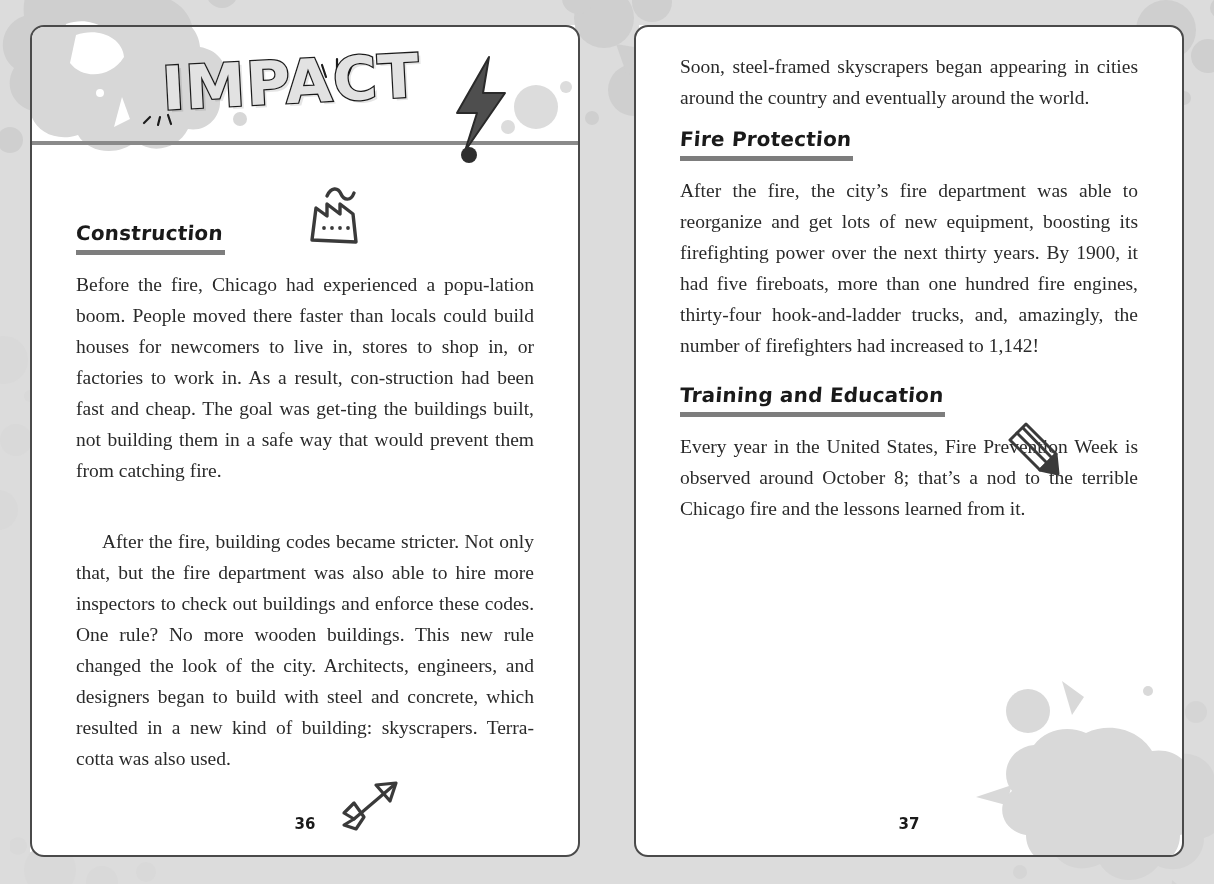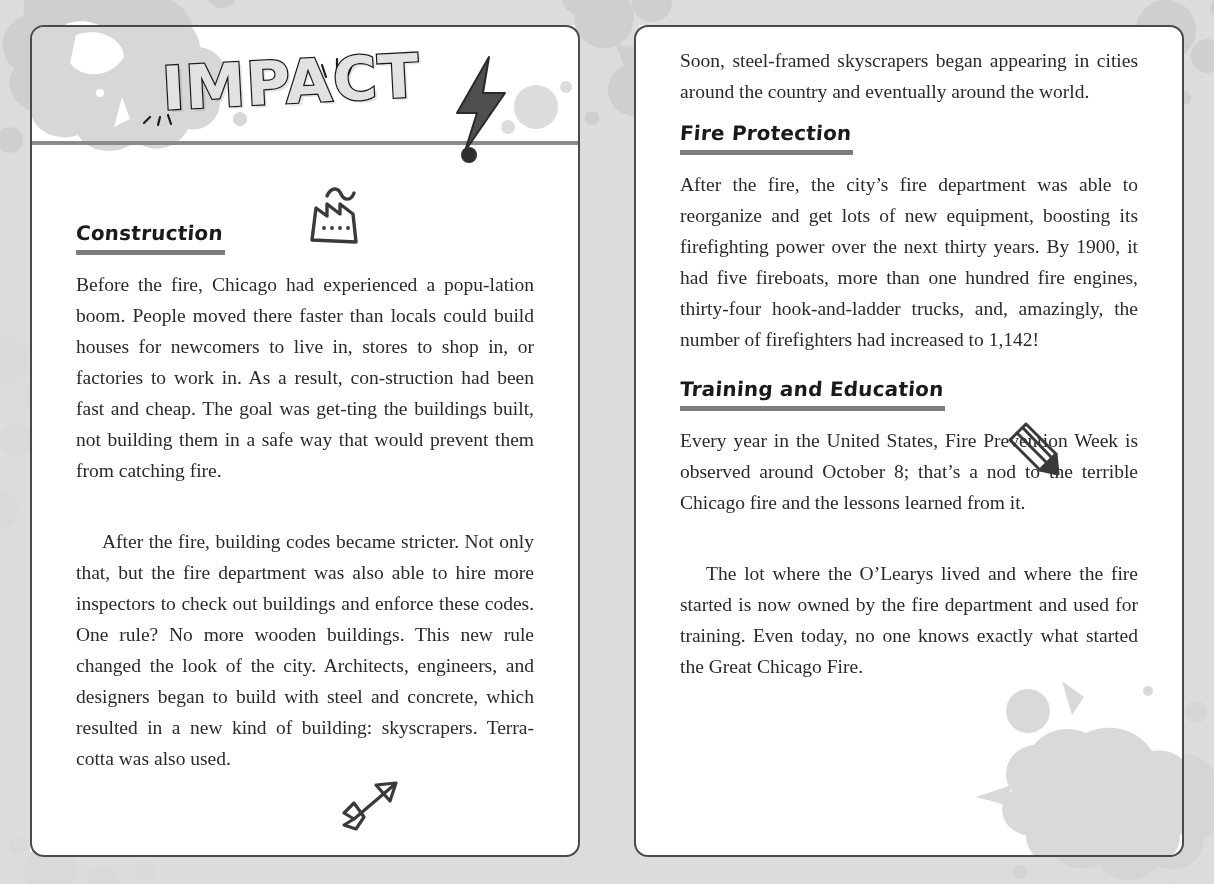--- a/index.html
+++ b/index.html
@@ -86,21 +86,21 @@
   #title-sparkles-top { position: absolute; left: 288px; top: 26px; }
   #bolt-icon { position: absolute; left: 415px; top: 28px; }
 
   
   .column {
     position: relative;
     padding: 0 44px;
     box-sizing: border-box;
   }
   #page-left .column  { padding-top: 18px; }
-  #page-right .column { padding-top: 18px; }
+  #page-right .column { padding-top: 24px; }
 
   .section-heading {
     font-family: "DejaVu Sans", sans-serif;
     font-weight: bold;
     font-size: 20px;
     color: #1a1a1a;
     letter-spacing: 0.2px;
     display: inline-block;
     margin: 0 0 4px 0;
     padding: 0;
@@ -283,20 +283,21 @@
 
         <div class="heading-wrap">
           <div class="section-heading">Construction</div>
           <div class="heading-rule" style="width: 149px;"></div>
         </div>
 
         <p class="body">Before the fire, Chicago had experienced a popu-lation boom. People moved there faster than locals could build houses for newcomers to live in, stores to shop in, or factories to work in. As a result, con-struction had been fast and cheap. The goal was get-ting the buildings built, not building them in a safe way that would prevent them from catching fire.</p>
         <p class="body indent">After the fire, building codes became stricter. Not only that, but the fire department was also able to hire more inspectors to check out buildings and enforce these codes. One rule? No more wooden buildings. This new rule changed the look of the city. Architects, engineers, and designers began to build with steel and concrete, which resulted in a new kind of building: skyscrapers. Terra-cotta was also used.</p>
       </div>
 
+      <div class="page-number">36</div>
     </div>
   </div>
 
   <svg class="doodle" id="factory-icon" width="70" height="70" viewBox="0 0 70 70">
     <g fill="none" stroke="#3a3a3a" stroke-width="3.4" stroke-linejoin="round" stroke-linecap="round">
       <path d="M12 58 L16 26 L27 34 L27 22 L40 32 L40 22 L53 32 L56 60 Z"></path>
       <path d="M27 14 C31 5 38 5 41 12 C44 19 51 19 54 11"></path>
     </g>
     <g fill="#3a3a3a">
       <circle cx="24" cy="46" r="1.9"></circle>
@@ -339,23 +340,23 @@
           <div class="heading-rule" style="width: 173px;"></div>
         </div>
         <p class="body">After the fire, the city’s fire department was able to reorganize and get lots of new equipment, boosting its firefighting power over the next thirty years. By 1900, it had five fireboats, more than one hundred fire engines, thirty-four hook-and-ladder trucks, and, amazingly, the number of firefighters had increased to 1,142!</p>
 
         <div style="height:22px"></div>
         <div class="heading-wrap">
           <div class="section-heading">Training and Education</div>
           <div class="heading-rule" style="width: 265px;"></div>
         </div>
         <p class="body">Every year in the United States, Fire Prevention Week is observed around October 8; that’s a nod to the terrible Chicago fire and the lessons learned from it.</p>
-        <p class="body indent">The lot where the O’Learys lived and where the fire started is now owned by the fire department and used for training. Even today, no one knows exactly what started the Great Chicago Fire.</p>
       </div>
 
+      <div class="page-number">37</div>
     </div>
   </div>
 
   <svg class="doodle" id="pencil-icon" width="66" height="62" viewBox="0 0 66 62">
     <g fill="none" stroke="#3a3a3a" stroke-width="3" stroke-linejoin="round" stroke-linecap="round">
       <path d="M10 22 L26 6 L56 36 L40 52 Z"></path>
       <line x1="17" y1="15" x2="47" y2="45"></line>
       <line x1="23" y1="10" x2="52" y2="40"></line>
     </g>
     <path d="M40 52 L56 36 L58 56 Z" fill="#3a3a3a" stroke="#3a3a3a" stroke-width="3" stroke-linejoin="round"></path>

